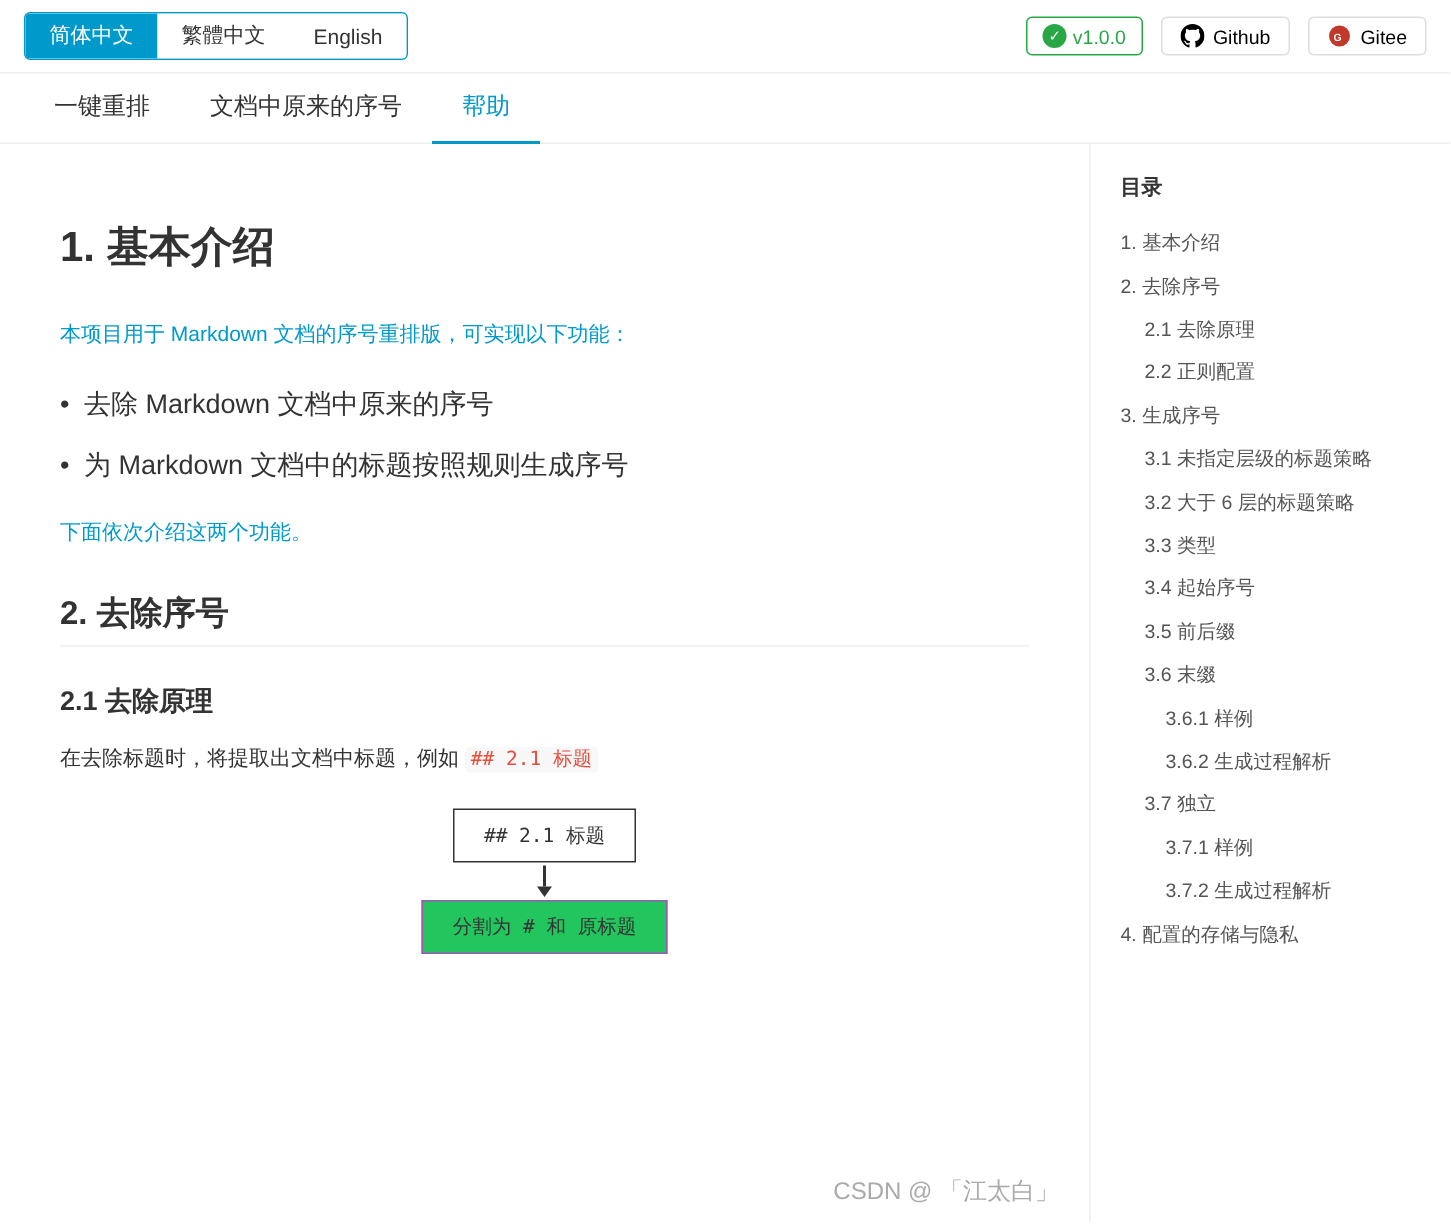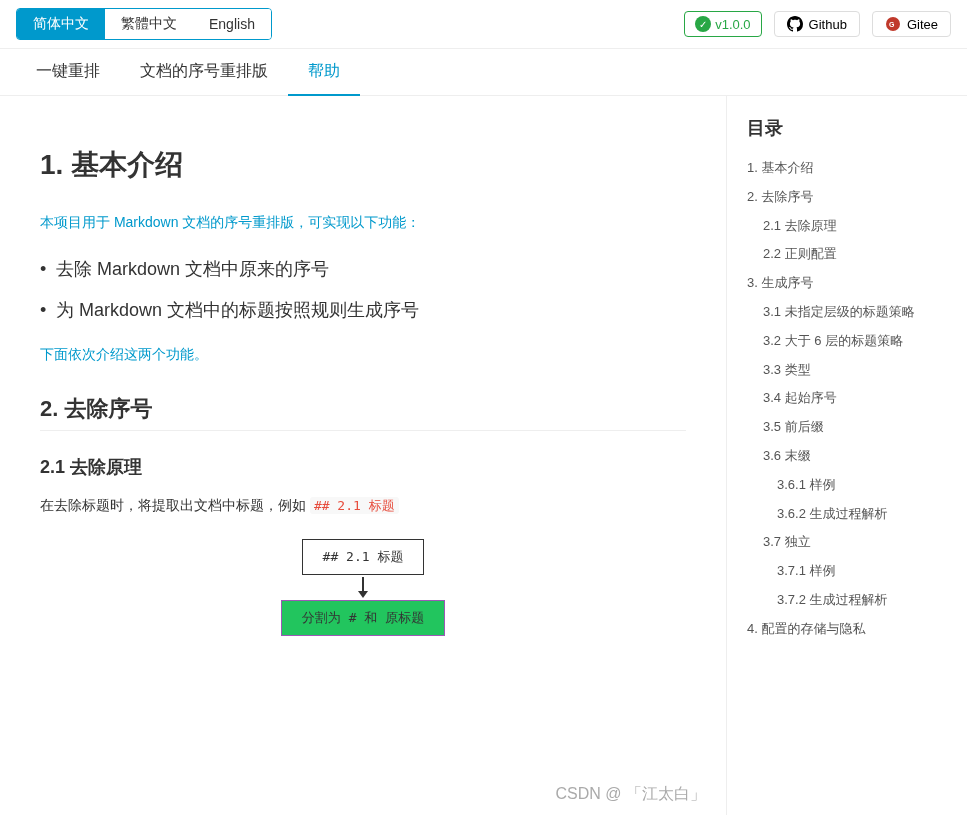--- a/index.html
+++ b/index.html
@@ -113,21 +113,21 @@
     .content-area::-webkit-scrollbar-thumb { background: #aaa; border-radius: 3px; }
 
     
     .sidebar {
       width: 240px;
       padding: 20px 20px;
       overflow-y: auto;
       background: #fff;
     }
     .sidebar-title {
-      font-size: 18px;
+      font-size: 14px;
       font-weight: bold;
       margin-bottom: 14px;
       color: #333;
     }
     .toc-list {
       list-style: none;
     }
     .toc-item {
       padding: 4px 0;
       font-size: 13px;
@@ -283,21 +283,21 @@
         <circle cx="16" cy="16" r="14" fill="#c0392b"></circle>
         <text x="8" y="22" font-size="14" fill="white" font-weight="bold">G</text>
       </svg>
       <span>Gitee</span>
     </button>
   </div>
 </header>
 
 <nav class="nav">
   <div class="nav-item">一键重排</div>
-  <div class="nav-item">文档的序号重排版</div>
+  <div class="nav-item">文档中原来的序号</div>
   <div class="nav-item active">帮助</div>
 </nav>
 
 <div class="main-layout">
 
   <div class="content-area">
 
     <h1 class="section-title-1">1. 基本介绍</h1>
 
     <p class="intro-text">本项目用于 Markdown 文档的序号重排版，可实现以下功能：</p>

